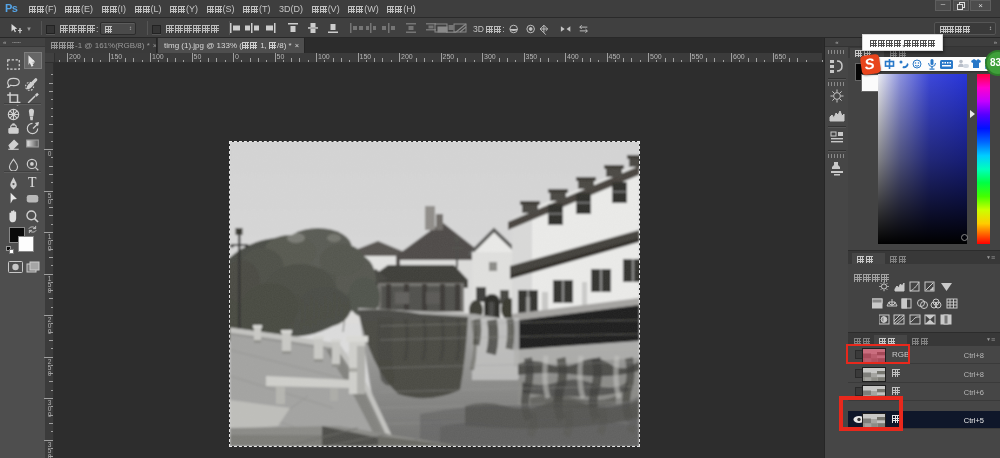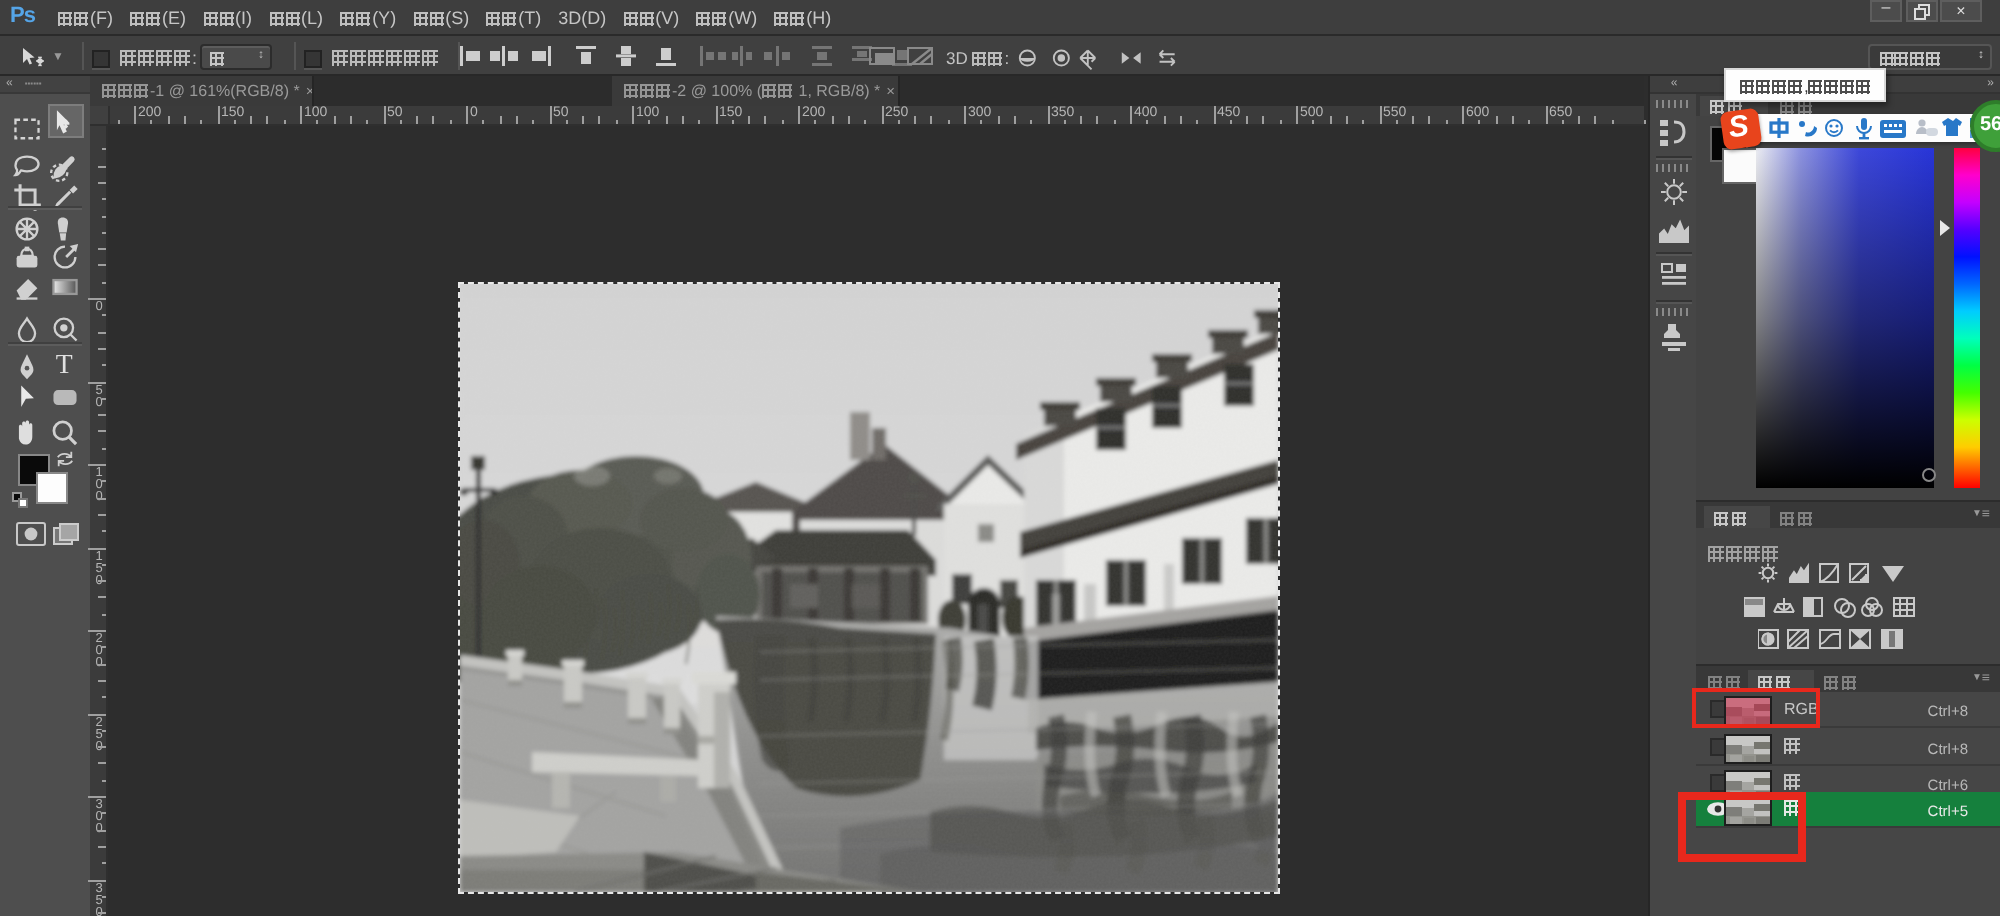--- a/index.html
+++ b/index.html
@@ -221,21 +221,21 @@
       <circle cx="7.5" cy="6" r="3.2" fill="#c8c8c8"></circle>
     </svg>
 <svg class="ab" style="left:26px;top:223px" width="14" height="12" viewBox="0 0 14 12">
       <rect x="1" y="3" width="9" height="8" fill="#777" stroke="#ccc"></rect>
       <rect x="4" y="1" width="9" height="8" fill="#a5a5a5" stroke="#ccc"></rect>
     </svg>
 </div>
 
 <div class="ab" id="tabbar" style="left:45px;top:38px;width:777px;height:15px;background:#2c2c2c">
 <div class="tab" style="left:0;width:112px"><i class="k s"></i><i class="k s"></i><i class="k s"></i>-1 @ 161%(RGB/8) *<span class="x">×</span></div>
-<div class="tab" style="left:261px;width:144px"><i class="k s"></i><i class="k s"></i><i class="k s"></i>-2 @ 100% (<i class="k s"></i><i class="k s"></i> 1, RGB/8) *<span class="x">×</span></div>
+<div class="tab" style="left:113px;width:147px;background:#4e4e4e;color:#d8d8d8"><span style="color:#d8d8d8">timg (1).jpg @ 133% (</span><i class="k s" style="color:#d8d8d8"></i><i class="k s" style="color:#d8d8d8"></i><span style="color:#d8d8d8"> 1, </span><i class="k s" style="color:#d8d8d8"></i><span style="color:#d8d8d8">/8) *</span><span class="x" style="color:#d8d8d8">×</span></div>
 </div>
 
 <div class="ab" id="hruler" style="left:45px;top:53px;width:777px;height:10px;background:#3b3b3b;border-bottom:1px solid #2f2f2f">
     <i class="tk" style="left:22.0px;height:9px"></i>
     <span class="rlab" style="left:24.0px">200</span>
     <i class="tk" style="left:63.5px;height:9px"></i>
     <span class="rlab" style="left:65.5px">150</span>
     <i class="tk" style="left:105.0px;height:9px"></i>
     <span class="rlab" style="left:107.0px">100</span>
     <i class="tk" style="left:146.5px;height:9px"></i>
@@ -768,21 +768,21 @@
     <span class="ctrl">Ctrl+8</span>
   </div>
 <div class="chrow" style="top:382.5px;background:#464646;border-bottom:1px solid #3a3a3a">
 <span class="chk"></span>
     <svg class="thumb" width="24" height="15">
       <use href="#mini"></use>
     </svg>
 <span class="ab" style="left:44px;top:4px"><i class="k"></i></span>
     <span class="ctrl">Ctrl+6</span>
   </div>
-<div class="chrow" style="top:396px;background:#15803d;border-bottom:1px solid #3a3a3a;color:#f0f0f0">
+<div class="chrow" style="top:411px;background:#0f172a;border-bottom:1px solid #3a3a3a;color:#f0f0f0">
 <svg class="ab" style="left:5px;top:4px" width="12" height="9" viewBox="0 0 12 9">
       <ellipse cx="6" cy="4.5" rx="5.5" ry="3.4" fill="#e8e8e8"></ellipse>
       <circle cx="6" cy="4.5" r="1.7" fill="#333"></circle>
     </svg>
 <svg class="thumb" width="24" height="15">
       <use href="#mini"></use>
     </svg>
 <span class="ab" style="left:44px;top:4px;color:#f0f0f0"><i class="k" style="color:#f0f0f0"></i></span>
     <span class="ctrl" style="color:#e8e8e8">Ctrl+5</span>
   </div>
@@ -838,14 +838,14 @@
       <path d="M4 1L1 3l1 2 1-.5V10h6V4.5L10 5l1-2-3-2-1.5 1.5z"></path>
     </svg>
 <svg class="ab" style="left:101px;top:2px" width="11" height="10" viewBox="0 0 11 10" fill="#2878c8">
       <rect x="0" y="0" width="4.5" height="4.5"></rect>
       <rect x="6" y="0" width="4.5" height="4.5" fill="#5599dd"></rect>
       <rect x="0" y="6" width="4.5" height="4.5" fill="#5599dd"></rect>
       <rect x="6" y="6" width="4.5" height="4.5"></rect>
     </svg>
 </div>
 <div class="ab" style="left:985px;top:50px;width:26px;height:26px;border-radius:50%;background:#3fa03a;border:2px solid #2e7d2a">
-    <span style="position:absolute;left:3px;top:5px;color:#fff;font-size:10px;font-weight:bold">56</span>
+    <span style="position:absolute;left:3px;top:5px;color:#fff;font-size:10px;font-weight:bold">83</span>
   </div>
 
 </body></html>

